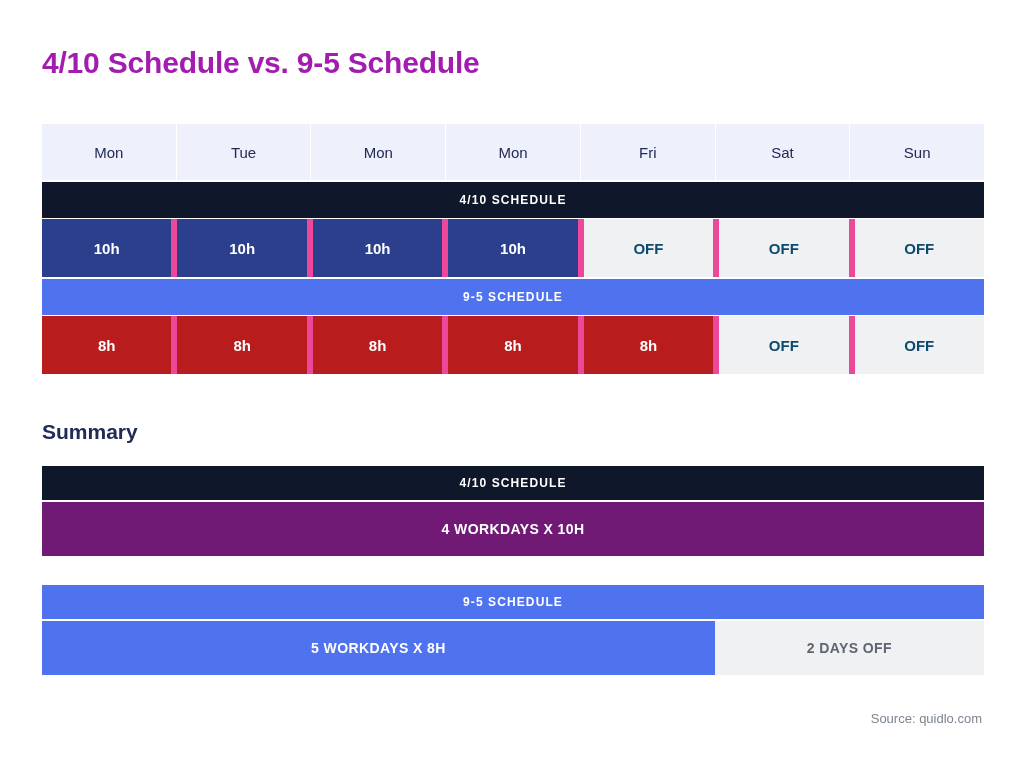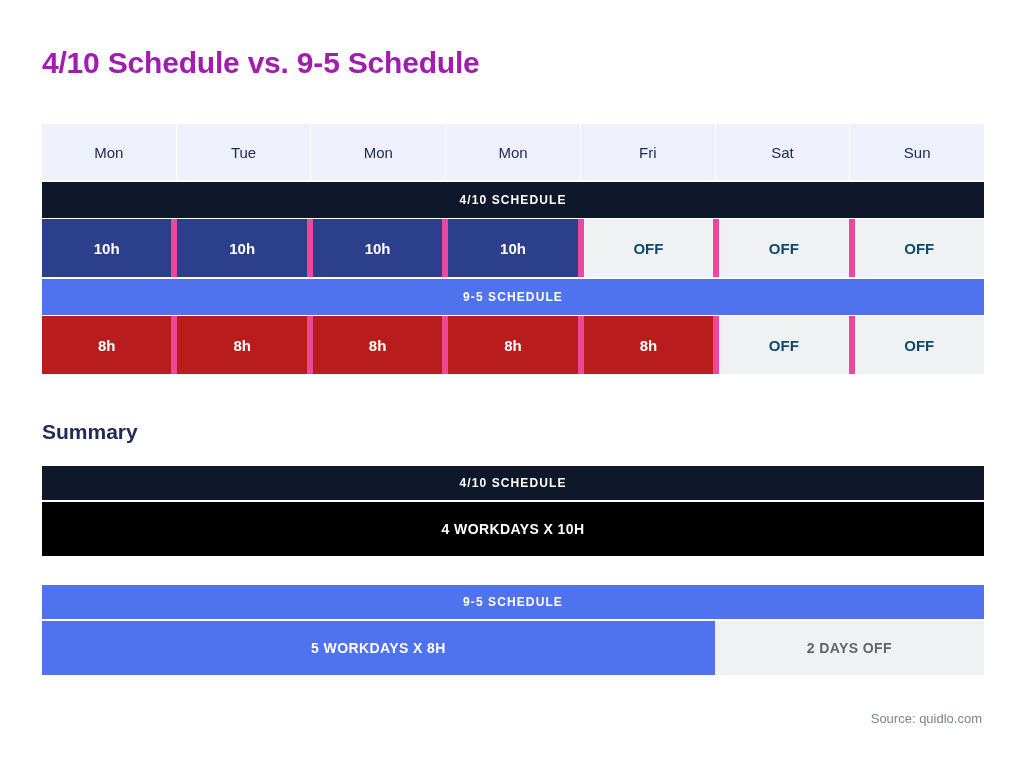--- a/index.html
+++ b/index.html
@@ -126,21 +126,21 @@
   }
 
   .summary-seg {
     display: flex;
     align-items: center;
     justify-content: center;
     font-size: 14px;
     font-weight: bold;
     letter-spacing: 0.4px;
   }
-  .seg-work-410 { background: #000000; color: #ffffff; }
+  .seg-work-410 { background: #701a75; color: #ffffff; }
   .seg-work-95  { background: #4f72ef; color: #ffffff; }
   .seg-off {
     background: #f0f1f3;
     color: #5d6670;
   }
 
   
   .source-note {
     position: absolute;
     right: 42px;

